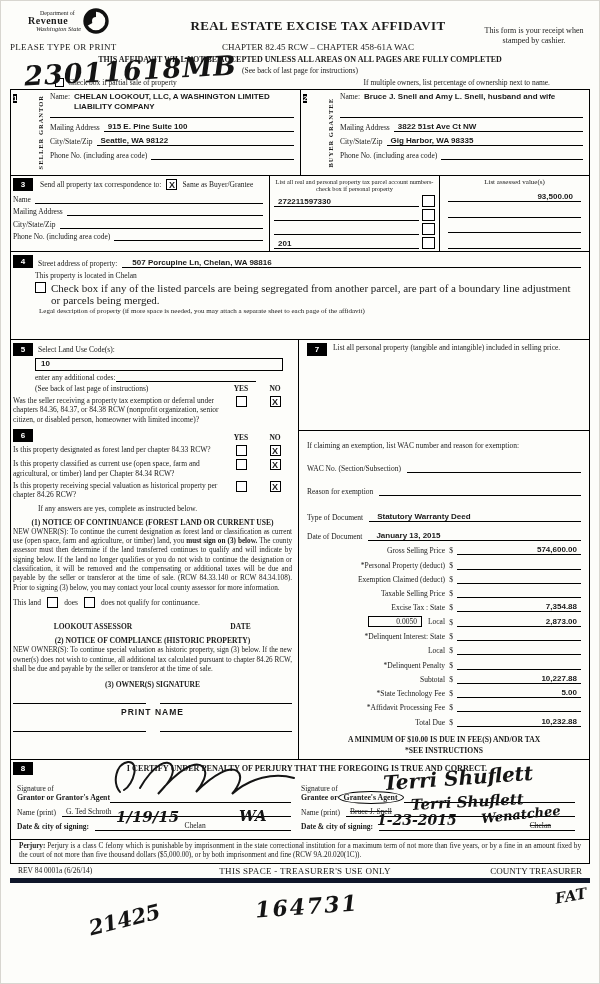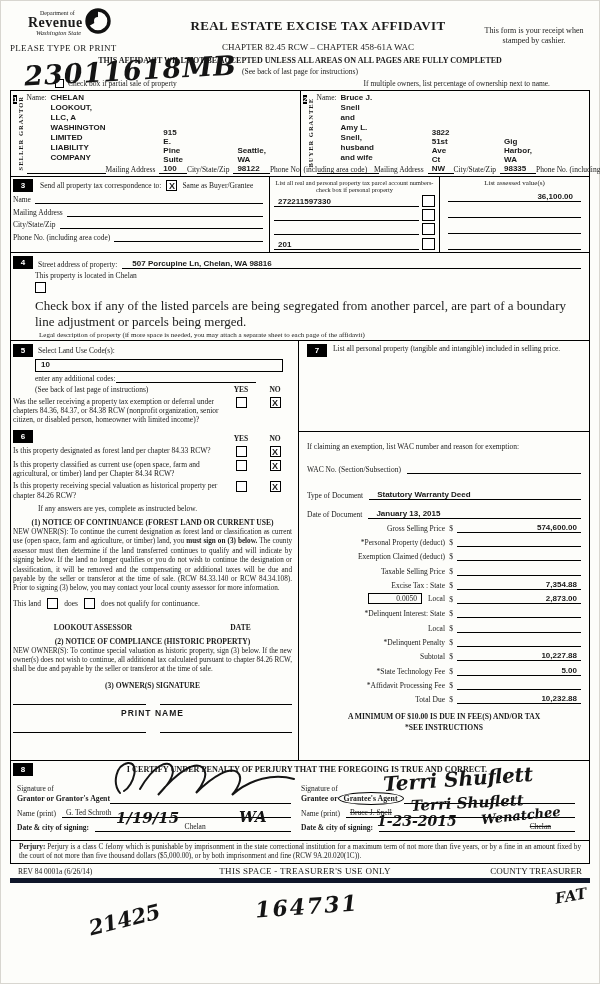--- a/index.html
+++ b/index.html
@@ -15,21 +15,21 @@
   .serifb { font-weight:bold; }
   .val { font-family:"Liberation Sans", sans-serif; font-weight:bold; font-size:8px; }
   .hw { font-family:"DejaVu Serif", serif; font-style:italic; font-weight:bold; color:#141414; }
 
   
   .hdr { display:flex; margin:0 10px; }
   .logo-block { width:148px; }
   .logo-row { display:flex; align-items:flex-start; padding-left:18px; }
   .logo-text { line-height:1; }
   .logo-dept { font-size:6px; padding-left:12px; }
-  .logo-rev { font-size:14px; font-weight:bold; letter-spacing:0.5px; }
+  .logo-rev { font-size:10px; font-weight:bold; letter-spacing:0.5px; }
   .logo-ws { font-size:6.5px; font-style:italic; padding-left:8px; }
   .logo-mark { margin-left:2px; margin-top:-2px; }
   .type-print { font-size:9px; margin-top:6px; letter-spacing:0.3px; }
   .title-block { flex:1; text-align:center; padding-top:8px; }
   .main-title { font-size:13px; font-weight:bold; letter-spacing:0.4px; }
   .chapter { font-size:9px; margin-top:8px; }
   .receipt-note { width:112px; font-size:8px; text-align:center; padding-top:16px; line-height:1.3; }
   .warnrow { text-align:center; font-size:8px; font-weight:bold; margin-top:3px; }
   .seeback { text-align:center; font-size:7.5px; margin-top:2px; }
   .optrow { display:flex; margin:3px 10px 2px 10px; font-size:7.5px; align-items:center; }
@@ -49,21 +49,21 @@
   .fieldrow .fill { flex:1; border-bottom:1px solid #000; padding:0 4px; min-height:10px; }
 
   
   .sec12 { display:flex; border:1.5px solid #000; border-bottom:none; height:86px; }
   .half { width:50%; display:flex; }
   .half + .half { border-left:1.5px solid #000; }
   .numcol { width:22px; padding:2px 0 0 2px; }
   .sidecol { width:15px; display:flex; align-items:center; justify-content:center; }
   .vlabel { writing-mode:vertical-rl; transform:rotate(180deg); font-size:6.5px; font-weight:bold;
             letter-spacing:1px; line-height:1.1; text-align:center; }
-  .fields { flex:1; padding:2px 6px 2px 2px; display:flex; flex-direction:row; }
+  .fields { flex:1; padding:2px 6px 2px 2px; display:flex; flex-direction:column; }
   .namewrap { display:flex; min-height:26px; border-bottom:1px solid #000; }
   .namewrap .lbl { padding-right:4px; }
   .namewrap .val { line-height:1.25; }
 
   
   .sec3 { display:flex; border:1.5px solid #000; border-bottom:none; height:76px; }
   .s3left { width:258px; padding:2px 6px 2px 2px; }
   .s3top { display:flex; align-items:center; gap:5px; }
   .s3top .secno { margin-right:2px; }
   .s3left .fieldrow { margin-top:2.5px; }
@@ -75,21 +75,21 @@
   .assesscol { flex:1; border-left:1px solid #000; padding:2px 8px; display:flex; flex-direction:column; }
   .assesshdr { font-size:7px; text-align:center; }
   .arow { border-bottom:1px solid #000; text-align:right; padding-right:8px; margin-top:1px; flex:1;
           display:flex; align-items:flex-end; justify-content:flex-end; }
 
   
   .sec4 { border:1.5px solid #000; border-bottom:none; padding:3px 8px 0 2px; height:88px; }
   .s4row1 { display:flex; align-items:flex-end; gap:5px; }
   .s4row1 .fill { flex:1; border-bottom:1px solid #000; padding-left:10px; }
   .s4line { margin:2.5px 0 0 22px; }
-  .s4cbline { display:flex; gap:5px; margin:2px 0 0 22px; align-items:flex-start; font-size:13px;flex-direction:column; }
+  .s4cbline { display:flex; gap:5px; margin:2px 0 0 22px; align-items:flex-start; font-size:11px; }
   .s4note { margin:1px 0 0 26px; font-size:7px; }
   .legal { font-family:"Liberation Sans",sans-serif; font-weight:bold; font-size:8.6px;
            margin:6px 0 0 14px; line-height:1.35; }
 
   
   .sec567 { display:flex; border:1.5px solid #000; border-bottom:none; height:420px; }
   .lcol { width:288px; border-right:1px solid #000; padding:3px 6px 0 2px; }
   .rcol { flex:1; padding:3px 8px 0 8px; display:flex; flex-direction:column; }
   .s5hdr { display:flex; gap:5px; align-items:center; }
   .lucbox { border:1px solid #000; width:248px; height:13px; margin:2px 0 0 22px; padding-left:5px; }
@@ -306,21 +306,21 @@
           <span class="pv"></span>
           <span class="cb"></span>
         </div>
       <div class="prow">
           <span class="pv val">201</span>
           <span class="cb"></span>
         </div>
     </div>
     <div class="assesscol">
       <div class="assesshdr">List assessed value(s)</div>
-      <div class="arow val">36,100.00</div>
+      <div class="arow val">93,500.00</div>
       <div class="arow"></div>
       <div class="arow"></div>
       <div class="arow"></div>
     </div>
   </div>
 
   <div class="sec4 inner">
     <div class="s4row1">
       <span class="secno">4</span>
       <span>Street address of property:</span>
@@ -406,20 +406,24 @@
     <div class="rcol">
       <div class="s7box">
         <div class="s7hdr">
           <span class="secno">7</span>
           <span class="txt">List all personal property (tangible and intangible) included in selling price.</span>
         </div>
       </div>
       <div class="exnote">If claiming an exemption, list WAC number and reason for exemption:</div>
       <div class="wacrow">
         <span>WAC No. (Section/Subsection)</span>
+        <span class="fill"></span>
+      </div>
+      <div class="wacrow">
+        <span>Reason for exemption</span>
         <span class="fill"></span>
       </div>
       <div class="docrow" style="margin-top:16px">
         <span class="lbl">Type of Document</span>
         <span class="fill val">Statutory Warranty Deed</span>
       </div>
       <div class="docrow">
         <span class="lbl">Date of Document</span>
         <span class="fill val">January 13, 2015</span>
       </div>

